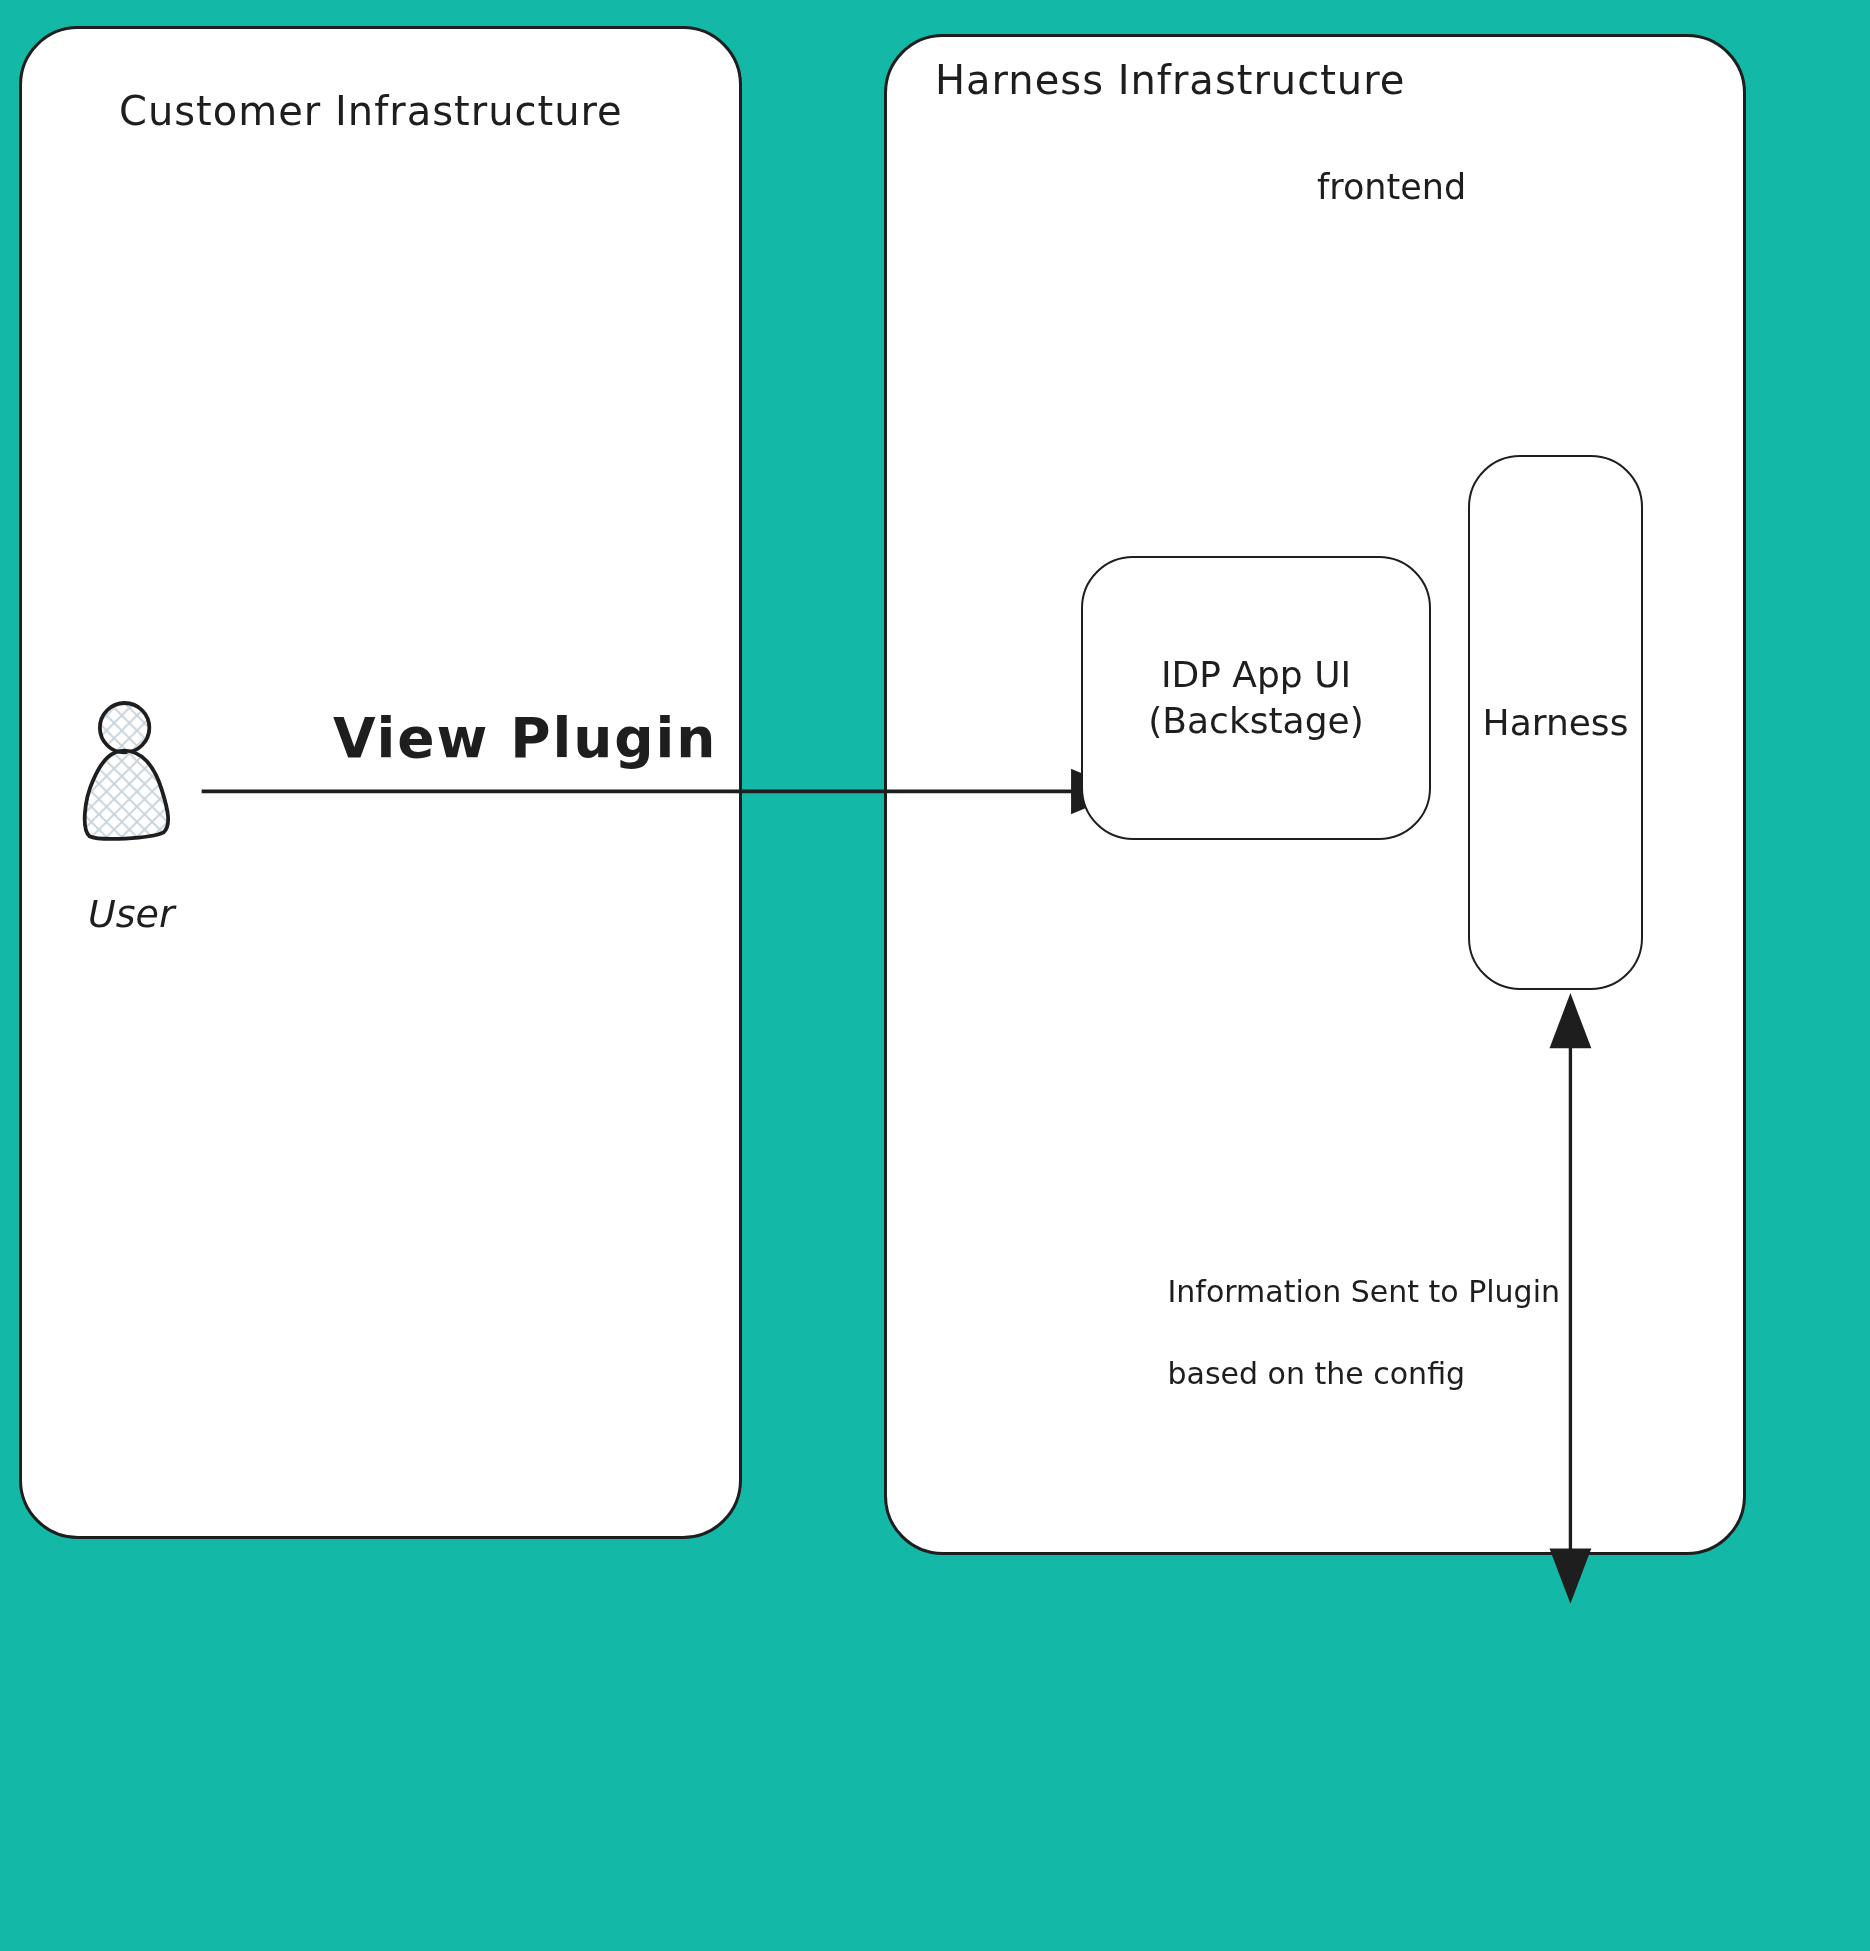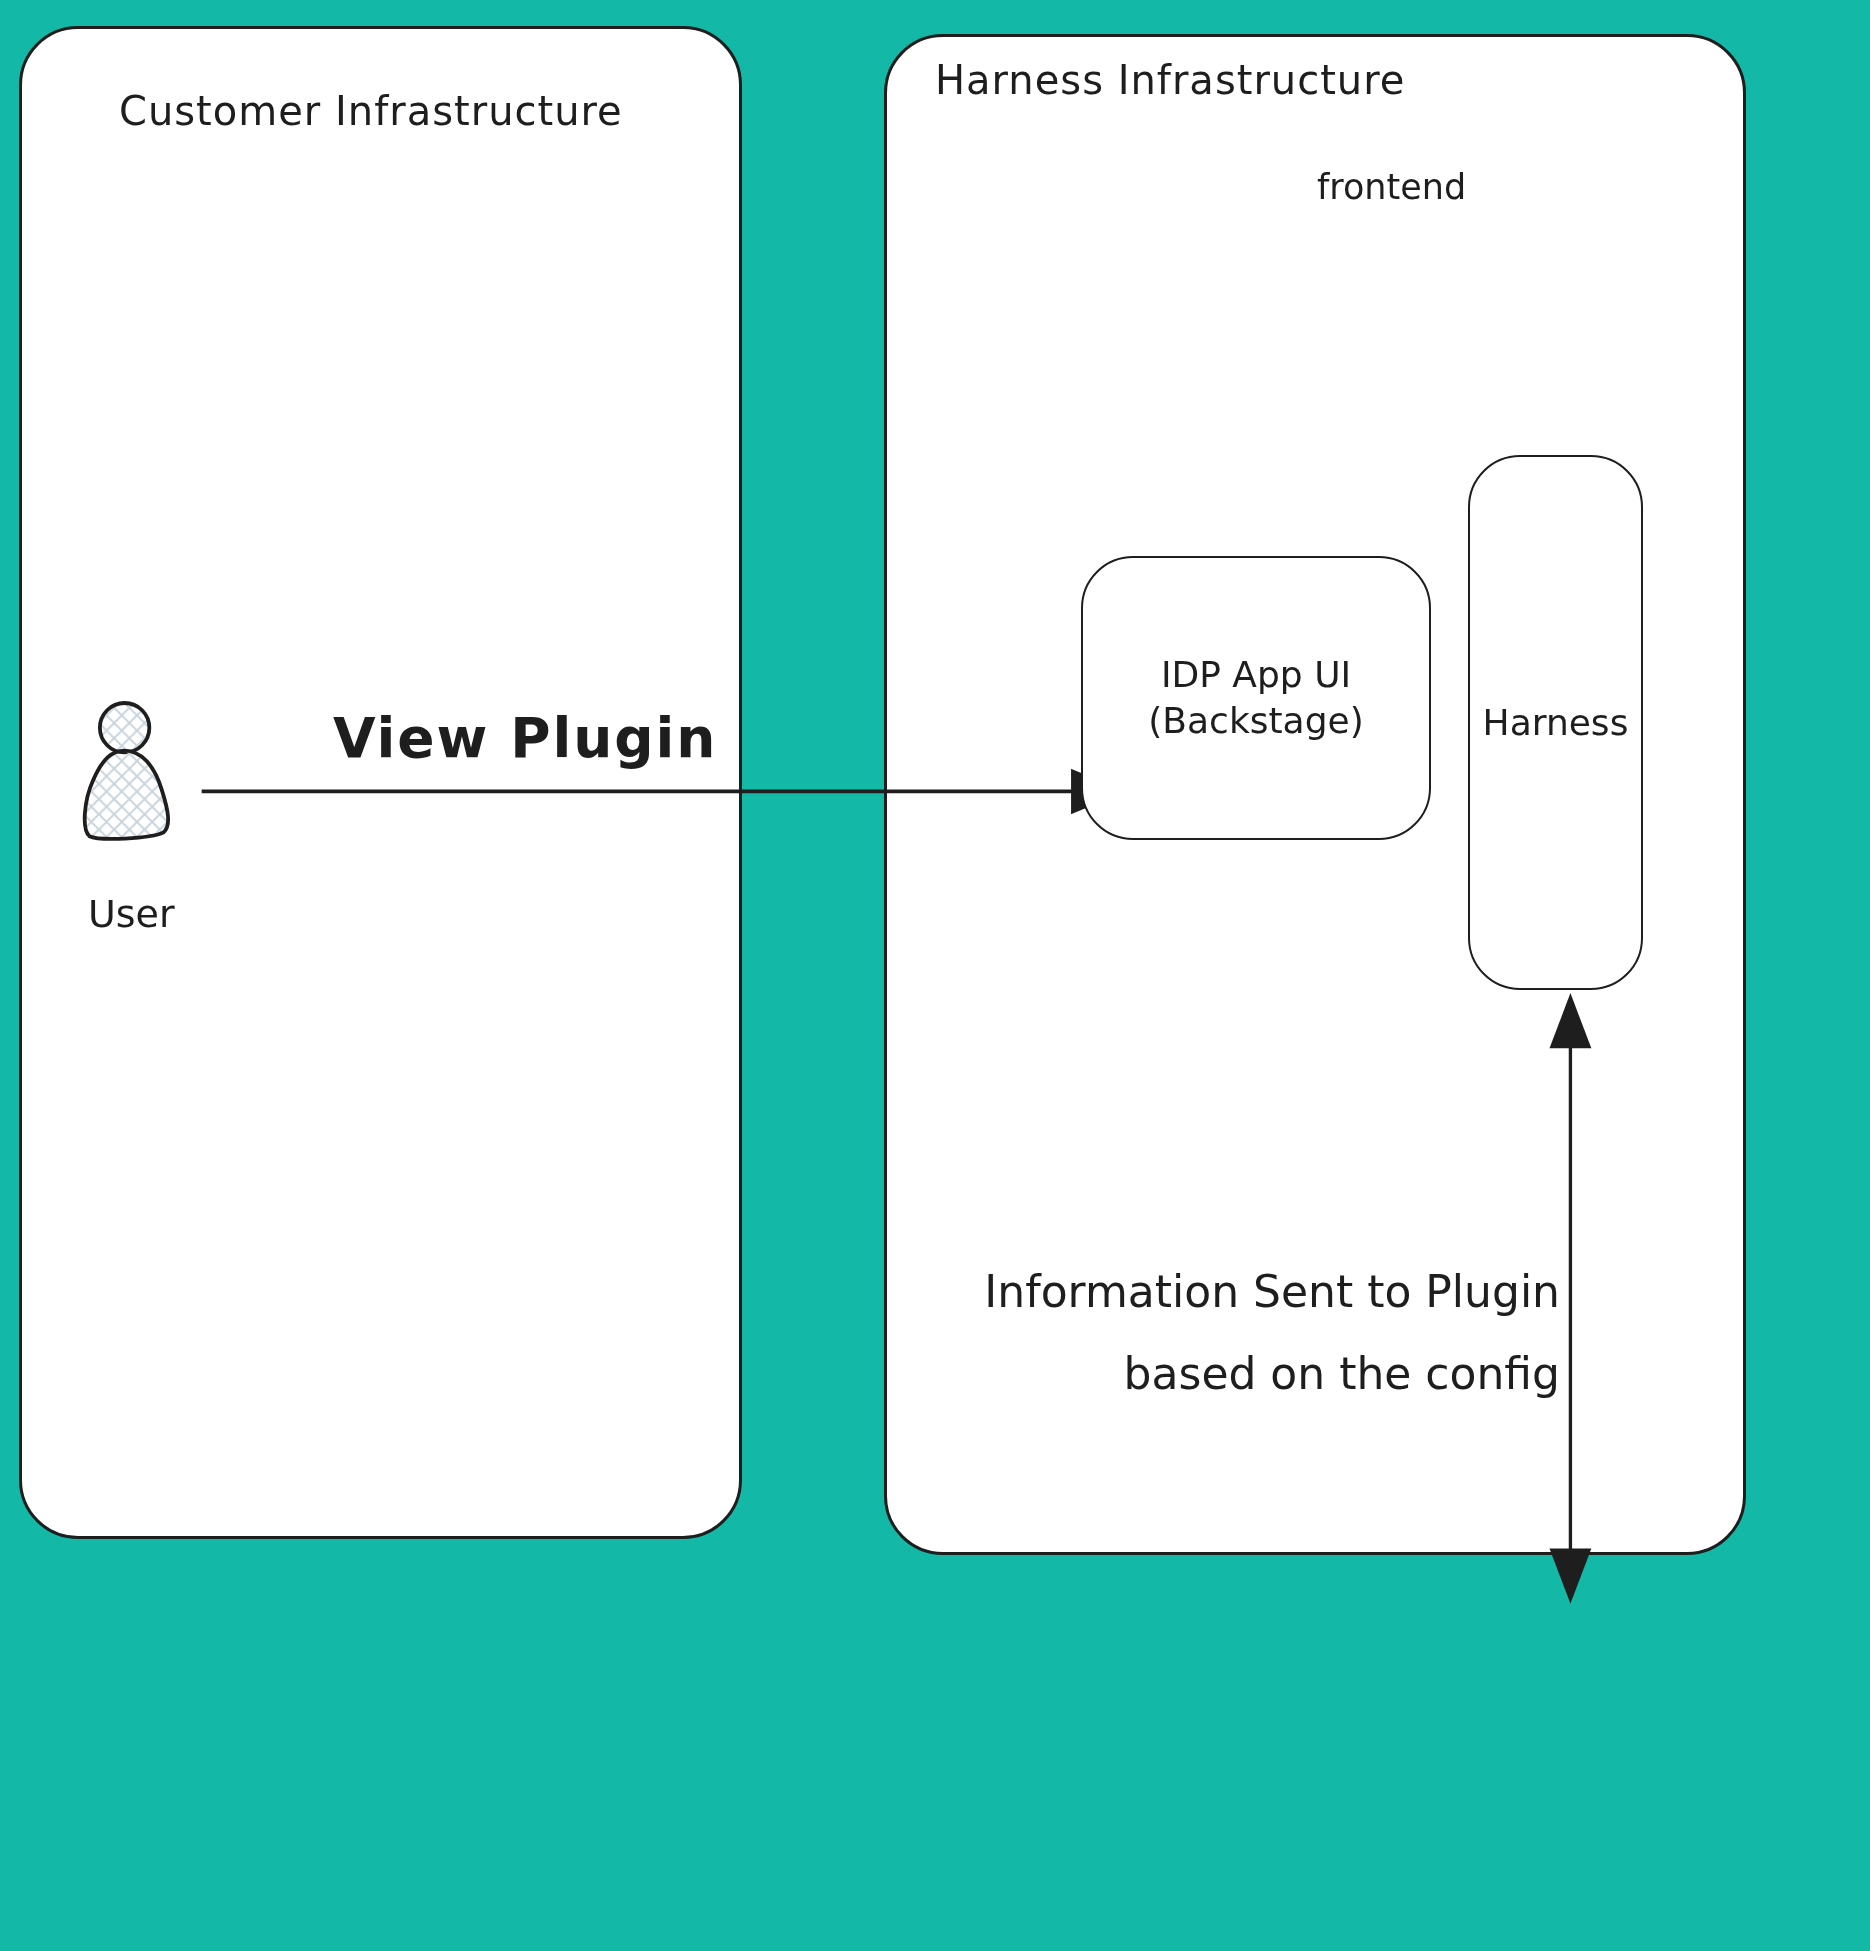--- a/index.html
+++ b/index.html
@@ -12,21 +12,21 @@
     overflow:hidden;
   }
   .box { position:absolute; box-sizing:border-box; background:#ffffff; }
   .container-box { border:3.8px solid #1e1e1e; border-radius:59px; }
   .node-box { border:2.9px solid #1e1e1e; border-radius:52px; display:flex; align-items:center; justify-content:center; text-align:center; }
   .label { position:absolute; white-space:nowrap; color:#1e1e1e; }
   .container-label { font-size:40px; letter-spacing:1px; }
   .sub-label { font-size:35px; }
   .node-label { font-size:36px; line-height:46px; }
   .edge-label-big { font-size:55px; font-weight:bold; letter-spacing:1.9px; }
-  .info-label { font-size:44px; line-height:82px; text-align:right; }
+  .info-label { font-size:30px; line-height:82px; }
   .actor-label { font-size:38px; }
   .cloud-box { background:#a5d8ff; border:3.8px solid #1e1e1e; border-radius:52px;
                display:flex; align-items:center; justify-content:center; }
   .cloud-label { font-size:42px; }
   svg.overlay { position:absolute; left:0; top:0; pointer-events:none; }
 </style>
 </head>
 <body>
 
 <div class="canvas">
@@ -80,16 +80,16 @@
     </g>
   </svg>
 
   <div class="label edge-label-big" style="left:333px; top:706px;">View Plugin</div>
 
   <div class="label info-label" style="right:311px; top:1251px;">
     <div>Information Sent to Plugin</div>
     <div>based on the config</div>
   </div>
 
-  <div class="label actor-label" style="left:88px; top:892px;">User</div>
+  <div class="label actor-label" style="left:88px; top:892px;font-style:italic;">User</div>
 
 </div>
 
 
 </body></html>

